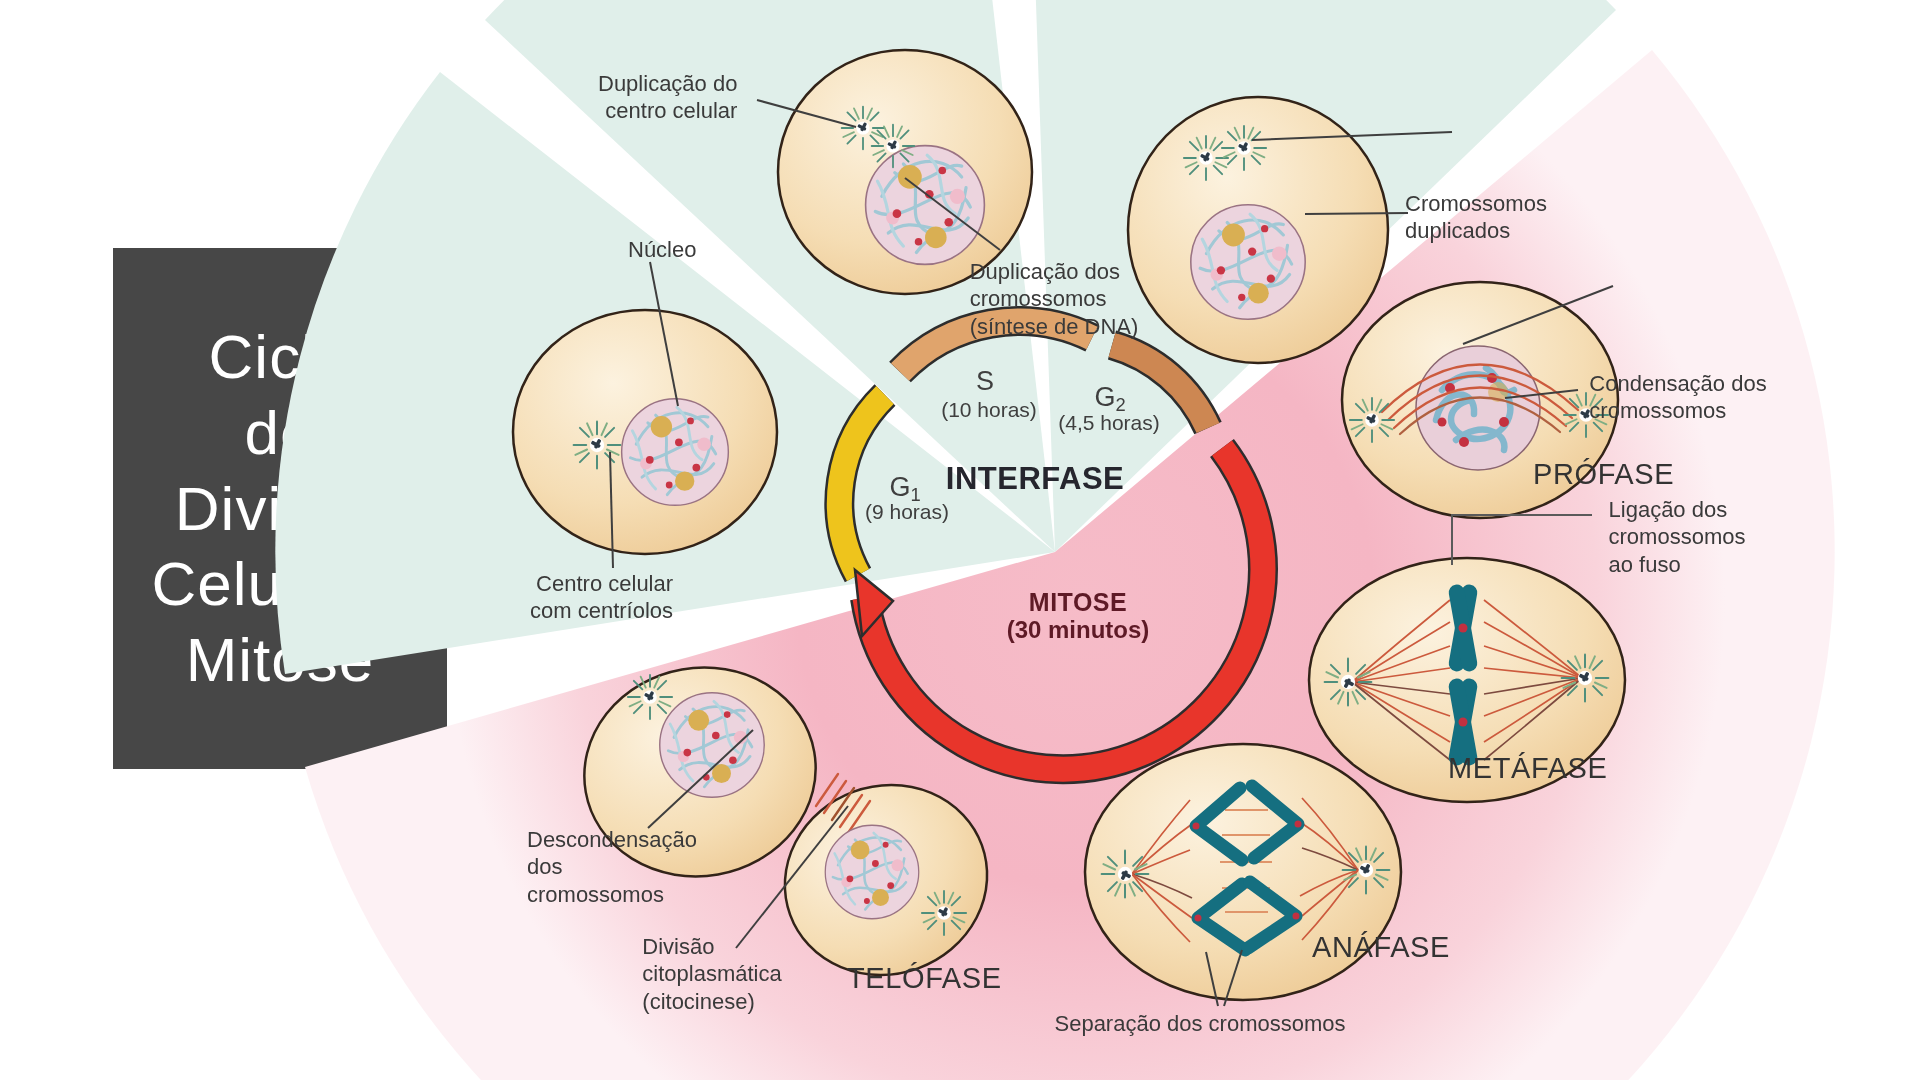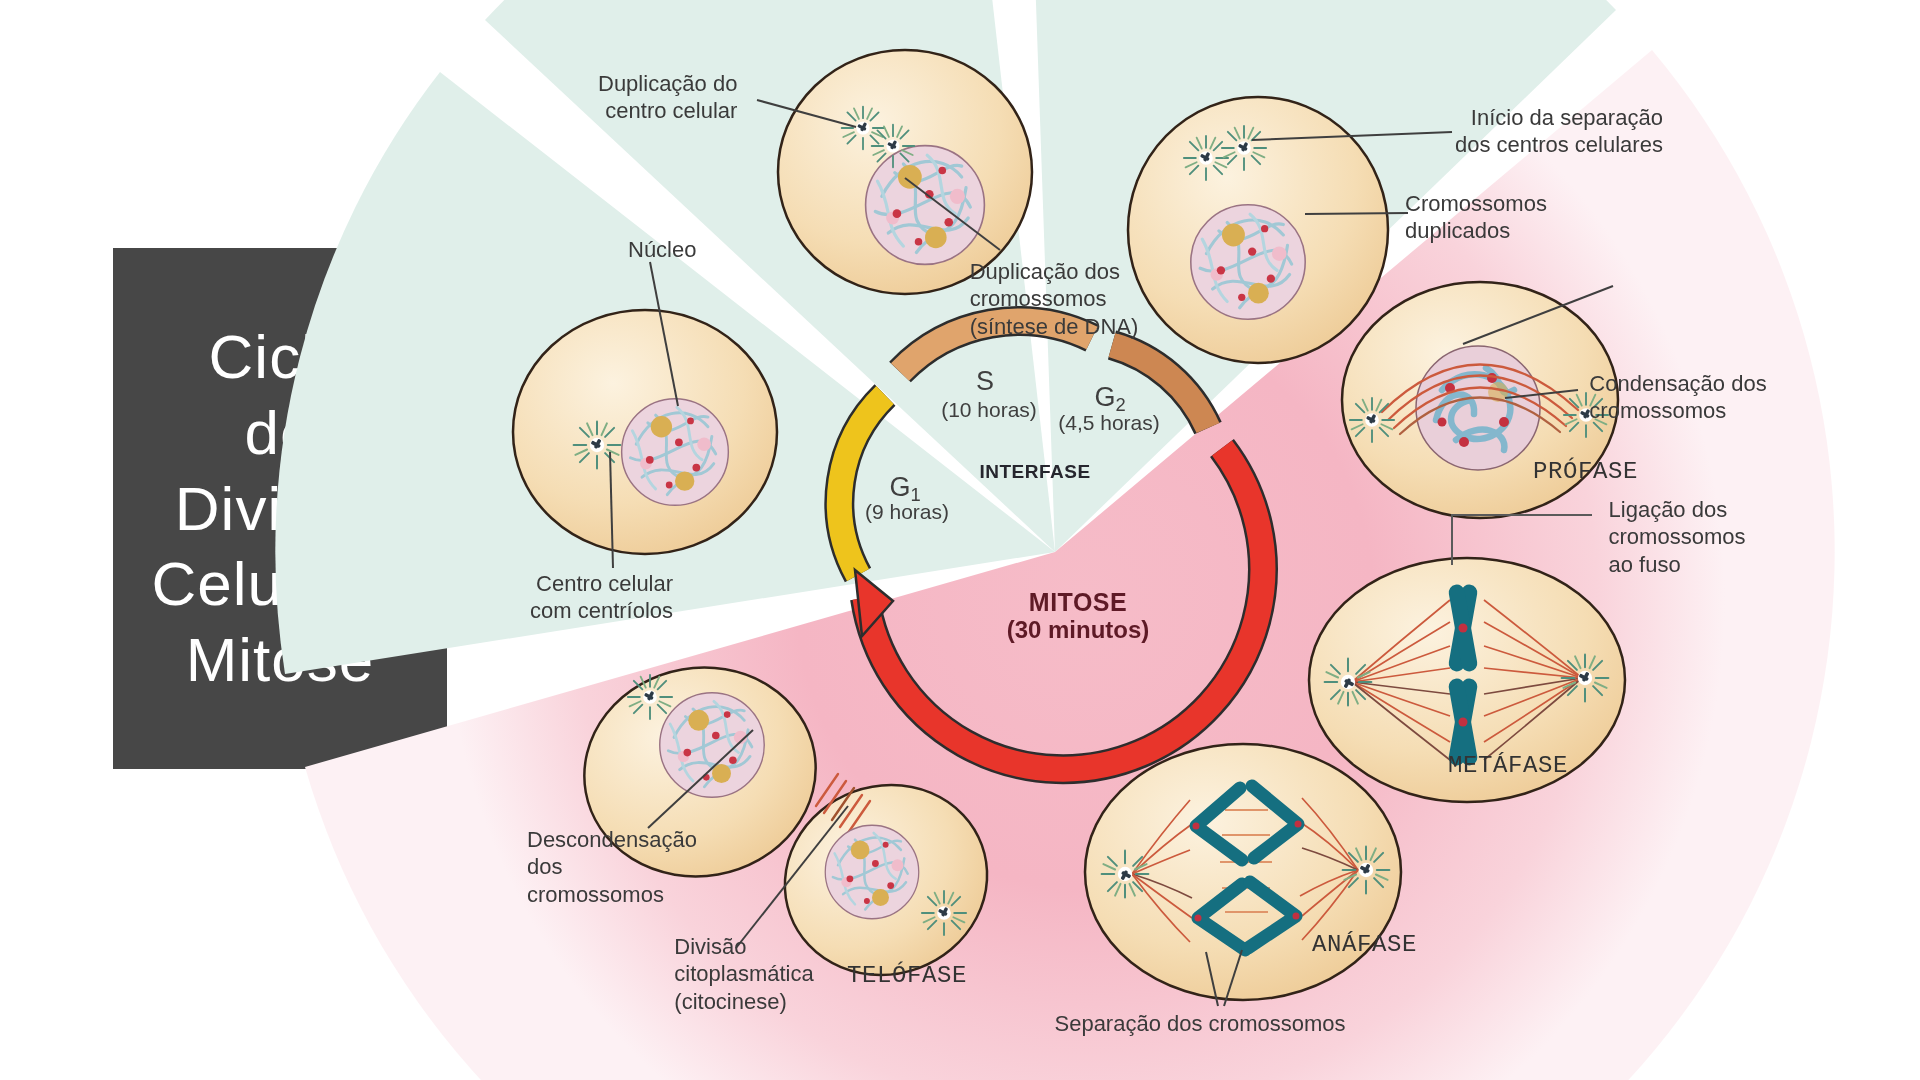--- a/index.html
+++ b/index.html
@@ -7,26 +7,26 @@
   .stage{position:relative;width:1920px;height:1080px;background:#fff;}
   .title-box{position:absolute;left:113px;top:248px;width:334px;height:521px;background:#474747;
     display:flex;align-items:center;justify-content:center;}
   .title-text{color:#ffffff;font-size:62px;line-height:1.22;text-align:center;white-space:pre-line;
     letter-spacing:1px;font-weight:400;}
   svg.diagram{position:absolute;left:0;top:0;width:1920px;height:1080px;}
   .lbl{position:absolute;font-size:22px;color:#3a3a3a;line-height:1.24;white-space:pre-line;
     text-align:left;transform:translateX(-50%);}
   .lbl-left{position:absolute;font-size:22px;color:#3a3a3a;line-height:1.24;white-space:pre-line;
     text-align:right;}
-  .phase{position:absolute;font-size:24px;color:#333333;letter-spacing:0.6px;white-space:nowrap;font-family:Liberation Mono, monospace;}
+  .phase{position:absolute;font-size:29px;color:#333333;letter-spacing:0.6px;white-space:nowrap;}
   .cyc{position:absolute;transform:translateX(-50%);color:#3f3f3f;white-space:nowrap;text-align:center;}
   .cyc .sub{font-size:68%;vertical-align:-5px;}
   .cyc-letter{font-size:27px;}
   .cyc-dur{font-size:21px;}
-  .interfase{font-size:19px;font-weight:bold;color:#26262e;letter-spacing:0.5px;}
+  .interfase{font-size:31px;font-weight:bold;color:#26262e;letter-spacing:0.5px;}
   .mitose{font-size:25px;font-weight:bold;color:#5e1a26;letter-spacing:0.5px;}
   .mitose-dur{font-size:24px;font-weight:bold;color:#5e1a26;}
 </style>
 </head>
 <body>
 
 <div class="stage">
 
   <div class="title-box">
     <div class="title-text">Ciclo
@@ -274,35 +274,33 @@
       <line x1="1242" y1="950" x2="1224" y2="1006"></line>
     </g>
   </svg>
 
   <div class="lbl-left" style="left:598px;top:70px;">Duplicação do
 centro celular</div>
   <div class="lbl-left" style="left:628px;top:236px;">Núcleo</div>
   <div class="lbl" style="left:1054px;top:258px;">Duplicação dos
 cromossomos
 (síntese de DNA)</div>
-  <div class="lbl-left" style="left:1455px;top:104px;">Início da separação
-dos centros celulares</div>
   <div class="lbl" style="left:1476px;top:190px;">Cromossomos
 duplicados</div>
   <div class="lbl" style="left:1678px;top:370px;">Condensação dos
 cromossomos</div>
   <div class="lbl" style="left:1677px;top:496px;">Ligação dos
 cromossomos
 ao fuso</div>
   <div class="lbl-left" style="left:530px;top:570px;">Centro celular
 com centríolos</div>
   <div class="lbl" style="left:612px;top:826px;">Descondensação
 dos
 cromossomos</div>
-  <div class="lbl" style="left:712px;top:933px;margin-left:32px;">Divisão
+  <div class="lbl" style="left:712px;top:933px;">Divisão
 citoplasmática
 (citocinese)</div>
   <div class="lbl" style="left:1200px;top:1010px;">Separação dos cromossomos</div>
 
   <div class="phase" style="left:1533px;top:458px;">PRÓFASE</div>
   <div class="phase" style="left:1448px;top:752px;">METÁFASE</div>
   <div class="phase" style="left:1312px;top:931px;">ANÁFASE</div>
   <div class="phase" style="left:847px;top:962px;">TELÓFASE</div>
 
   <div class="cyc cyc-letter" style="left:985px;top:366px;"><span>S</span></div>

